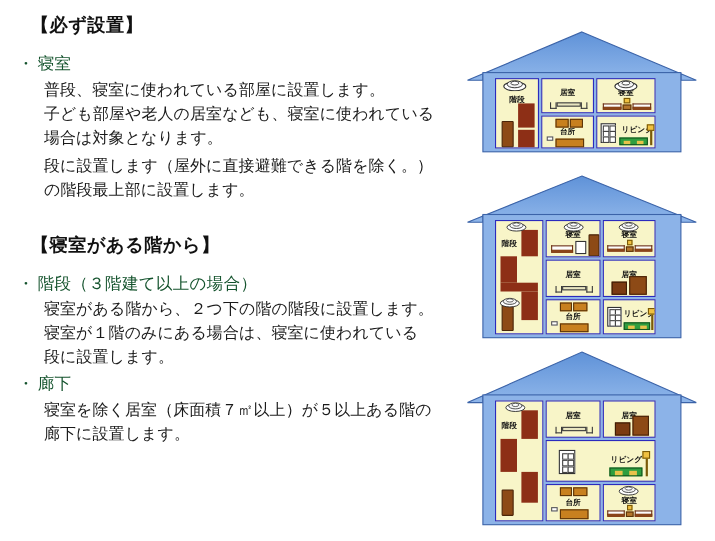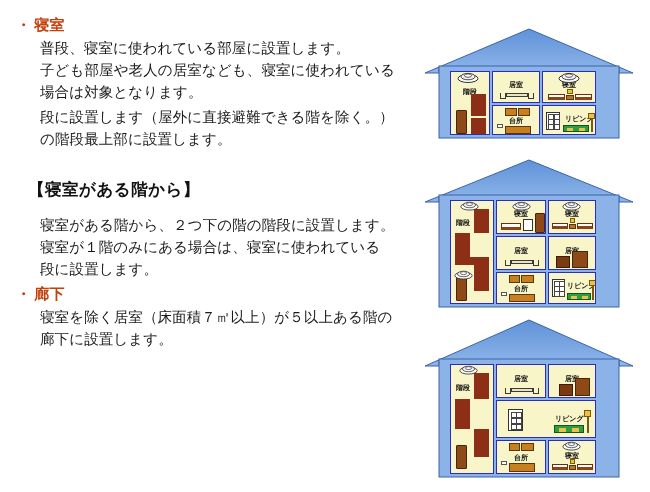--- a/index.html
+++ b/index.html
@@ -24,24 +24,24 @@
     font-weight:bold;
     letter-spacing:0.5px;
     margin:0 0 14px 14px;
     line-height:1.2;
     color:#111;
   }
   .section-head.second{margin-top:30px;}
   .bullet-item{margin:0 0 2px 0;}
   .bullet-title{
     font-size:15px;
-    font-weight:bold;
+    font-weight:normal;
     line-height:1.45;
     margin:0 0 1px 2px;
-    color:#c2410c;
+    color:#14532d;
     letter-spacing:0.3px;
   }
   .bullet-title .dot{margin-right:3px;}
   .bullet-body{
     font-size:14.5px;
     line-height:1.52;
     margin:0 0 3px 26px;
     color:#1a1a1a;
     letter-spacing:0.1px;
     white-space:pre-line;
@@ -108,38 +108,42 @@
   .sink{background:#ffffff;border:1px solid #555;}
   .dresser{background:#7b3a12;border:1px solid #3d1c05;}
 </style>
 </head>
 <body>
 
 <div id="root">
 
   <div class="textcol">
 
+    <div class="section-head">【必ず設置】</div>
 
     <div class="bullet-item">
       <div class="bullet-title">
         <span class="dot">・</span><span>寝室</span>
       </div>
       <div class="bullet-body">普段、寝室に使われている部屋に設置します。
 子ども部屋や老人の居室なども、寝室に使われている
 場合は対象となります。</div>
     </div>
 
     <div class="bullet-item">
       <div class="bullet-body">段に設置します（屋外に直接避難できる階を除く。）
 の階段最上部に設置します。</div>
     </div>
 
     <div class="section-head second">【寝室がある階から】</div>
 
     <div class="bullet-item">
+      <div class="bullet-title">
+        <span class="dot">・</span><span>階段（３階建て以上の場合）</span>
+      </div>
       <div class="bullet-body">寝室がある階から、２つ下の階の階段に設置します。
 寝室が１階のみにある場合は、寝室に使われている
 段に設置します。</div>
     </div>
 
     <div class="bullet-item">
       <div class="bullet-title">
         <span class="dot">・</span><span>廊下</span>
       </div>
       <div class="bullet-body">寝室を除く居室（床面積７㎡以上）が５以上ある階の

